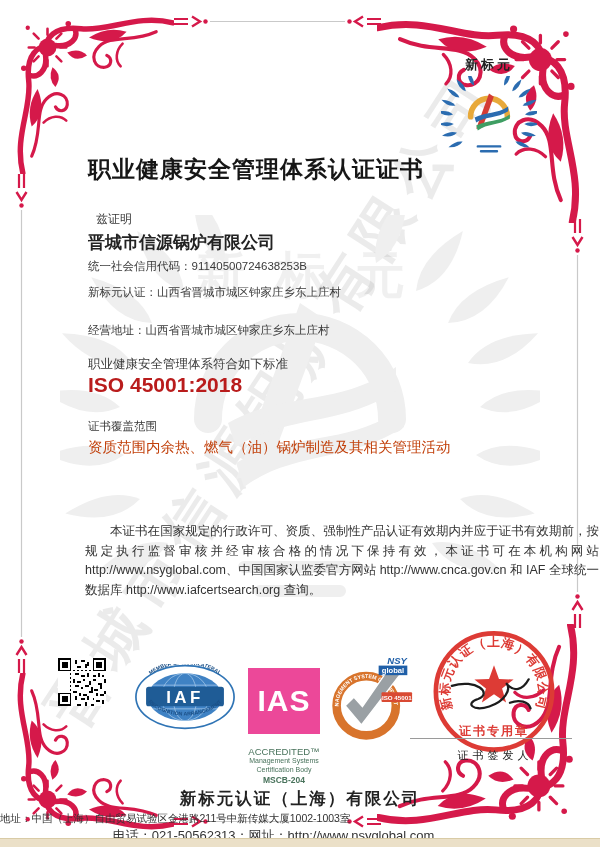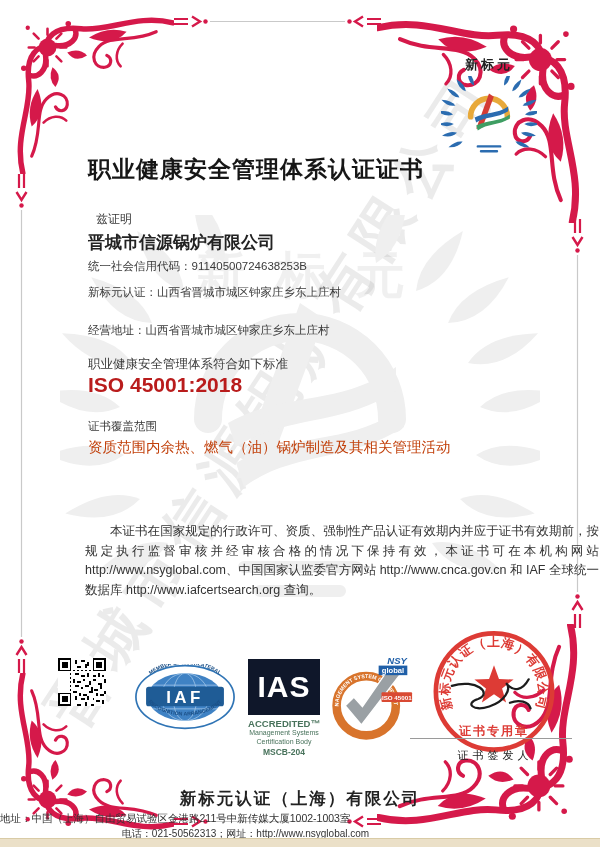--- a/index.html
+++ b/index.html
@@ -39,34 +39,34 @@
   #standard-code{left:88px;top:373px;font-size:21px;font-weight:bold;color:#b91c1c;}
   #scope-label{left:88px;top:419px;font-size:11.5px;}
   #scope-text{left:88px;top:438px;font-size:14.5px;color:#c2410c;}
   #statement{left:44px;top:522px;width:514px;font-size:12.5px;line-height:19.5px;text-align:justify;text-indent:2em;color:#333;margin-left:41px;}
 
   
   .badge{position:absolute;z-index:3;}
   #qr-code{left:58px;top:658px;width:48px;height:48px;}
   #iaf-logo{left:134px;top:664px;width:102px;height:66px;}
   #ias-logo{left:246px;top:656px;width:76px;text-align:center;}
-  #ias-box{width:72px;height:56px;margin:3px auto;background:#0f172a;display:flex;align-items:center;justify-content:center;}
+  #ias-box{width:72px;height:66px;margin:12px auto;background:#ec4899;display:flex;align-items:center;justify-content:center;}
   #ias-box span{color:#fff;font-size:30px;font-weight:bold;letter-spacing:1px;}
-  .ias-line1{color:#49735c;font-weight:bold;font-size:9.5px;margin-top:3px;}
+  .ias-line1{color:#49735c;font-weight:normal;font-size:9.5px;margin-top:3px;}
   .ias-line2,.ias-line3{color:#49735c;font-size:7px;line-height:8.5px;}
   .ias-line4{color:#49735c;font-weight:bold;font-size:8.5px;margin-top:1px;}
   #nsy-check{left:328px;top:650px;width:86px;height:100px;}
   #stamp{left:420px;top:624px;width:148px;height:150px;z-index:4;}
   #signature-line{position:absolute;left:410px;top:738px;width:162px;border-top:1.2px solid #9a9a9a;z-index:5;}
   #signer-label{left:420px;top:748px;width:150px;text-align:center;font-size:11px;letter-spacing:4px;color:#222;z-index:5;}
 
   
   #footer-company{left:0;top:788px;width:600px;text-align:center;font-size:16.5px;font-weight:bold;letter-spacing:2px;color:#222;}
   #footer-address{left:0;top:812px;width:600px;text-align:left;font-size:10.5px;color:#333;}
-  #footer-phone{left:0;top:827px;width:491px;text-align:center;font-size:10px;color:#333;}
+  #footer-phone{left:0;top:827px;width:491px;text-align:center;font-size:13px;color:#333;padding-left:28px;}
   #photo-strip{position:absolute;left:0;bottom:0;width:600px;height:8px;background:#ebe0c8;border-top:1px solid #d9cba6;z-index:6;}
 </style>
 </head>
 <body>
 
 <div id="page">
 
   <svg width="0" height="0" style="position:absolute" aria-hidden="true">
     <defs>
       <path id="lfA" d="M0,0 Q5,-7 1,-19 Q-5,-8 0,0 Z"></path>

